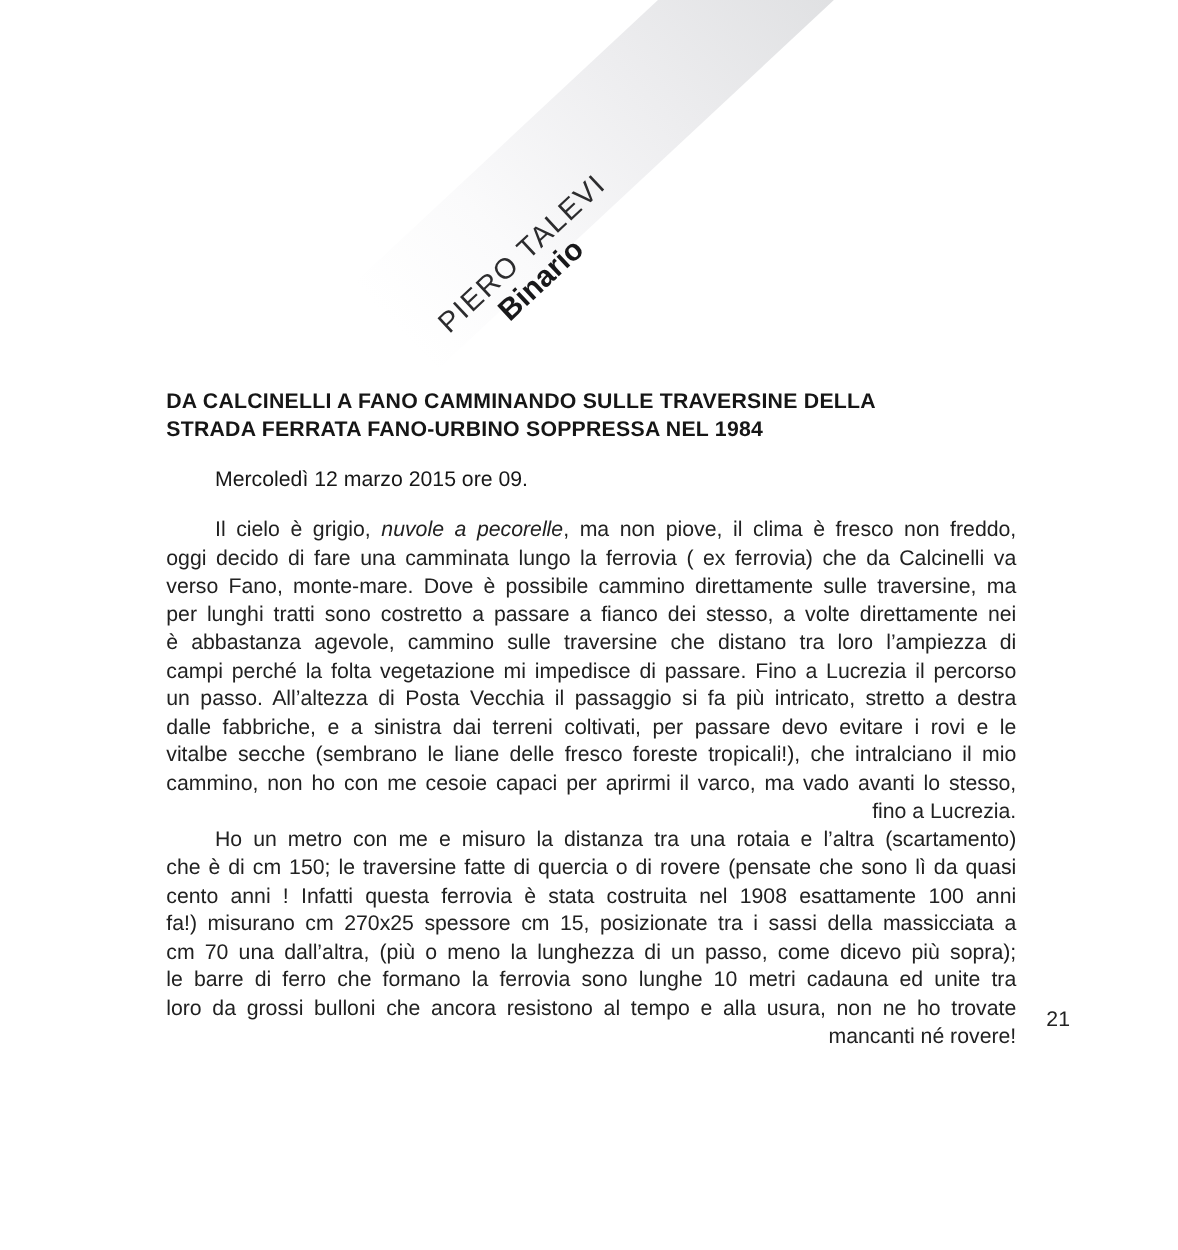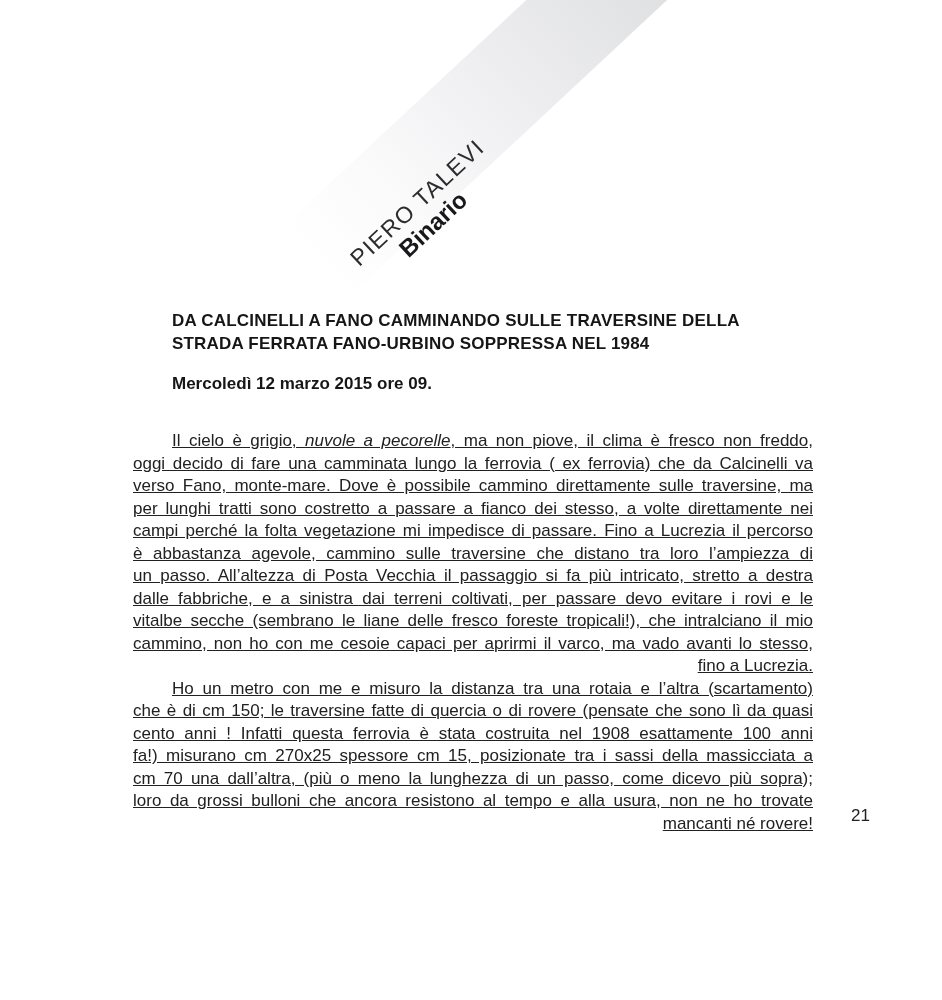--- a/index.html
+++ b/index.html
@@ -56,58 +56,56 @@
     margin-top: 1px;
   }
   
   .content {
     position: absolute;
     left: 133px;
     top: 309px;
     width: 680px;
   }
   .title {
-    margin-left: 39px;
     font-weight: bold;
     font-size: 17px;
     line-height: 23px;
     color: #161616;
     letter-spacing: 0.2px;
   }
   .date {
     margin-left: 39px;
     margin-top: 17px;
-    font-weight: bold;
+    font-weight: normal;
     font-size: 17px;
     line-height: 23px;
     color: #161616;
   }
   .body-text {
-    margin-top: 35px;
+    margin-top: 18px;
     font-size: 17px;
     line-height: 22.5px;
     color: #212121;
-    text-decoration: underline;
   }
   .jline {
     text-align: justify;
     text-align-last: justify;
   }
   .jline.first {
     text-indent: 39px;
   }
   .lline {
     text-align: right;
   }
   .italic {
     font-style: italic;
   }
   .page-number {
     position: absolute;
-    right: 72px;
+    right: 86px;
     top: 805px;
     font-size: 17px;
     line-height: 22px;
     color: #212121;
   }
 </style>
 </head>
 <body>
 
 <div class="page">
@@ -128,35 +126,36 @@
 
     <div class="date">Mercoledì 12 marzo 2015 ore 09.</div>
 
     <div class="body-text">
 
       <div>
         <div class="jline first"><span>Il cielo è grigio, </span><span class="italic">nuvole a pecorelle</span><span>, ma non piove, il clima è fresco non freddo,</span></div>
         <div class="jline">oggi decido di fare una camminata lungo la ferrovia ( ex ferrovia) che da Calcinelli va</div>
         <div class="jline">verso Fano, monte-mare. Dove è possibile cammino direttamente sulle traversine, ma</div>
         <div class="jline">per lunghi tratti sono costretto a passare a fianco dei stesso, a volte direttamente nei</div>
+        <div class="jline">è abbastanza agevole, cammino sulle traversine che distano tra loro l’ampiezza di</div>
         <div class="jline">campi perché la folta vegetazione mi impedisce di passare. Fino a Lucrezia il percorso</div>
-        <div class="jline">è abbastanza agevole, cammino sulle traversine che distano tra loro l’ampiezza di</div>
         <div class="jline">un passo. All’altezza di Posta Vecchia il passaggio si fa più intricato, stretto a destra</div>
         <div class="jline">dalle fabbriche, e a sinistra dai terreni coltivati, per passare devo evitare i rovi e le</div>
         <div class="jline">vitalbe secche (sembrano le liane delle fresco foreste tropicali!), che intralciano il mio</div>
         <div class="jline">cammino, non ho con me cesoie capaci per aprirmi  il varco, ma vado avanti lo stesso,</div>
         <div class="lline">fino a Lucrezia.</div>
       </div>
 
       <div>
         <div class="jline first">Ho un metro con me e misuro la distanza tra una rotaia e l’altra (scartamento)</div>
         <div class="jline">che è di cm 150; le traversine fatte di quercia o di rovere (pensate che sono lì da quasi</div>
         <div class="jline">cento anni ! Infatti questa ferrovia è stata costruita nel 1908 esattamente 100 anni</div>
         <div class="jline">fa!) misurano  cm 270x25 spessore cm 15, posizionate tra i sassi della massicciata a</div>
         <div class="jline">cm 70 una dall’altra, (più o meno  la lunghezza di un passo, come dicevo più sopra);</div>
+        <div class="jline">le barre di ferro che formano la ferrovia sono lunghe 10 metri  cadauna ed unite tra</div>
         <div class="jline">loro da grossi bulloni che ancora resistono al tempo e alla usura, non ne ho trovate</div>
         <div class="lline">mancanti né rovere!</div>
       </div>
 
     </div>
   </div>
 
   <div class="page-number">21</div>
 
 </div>

